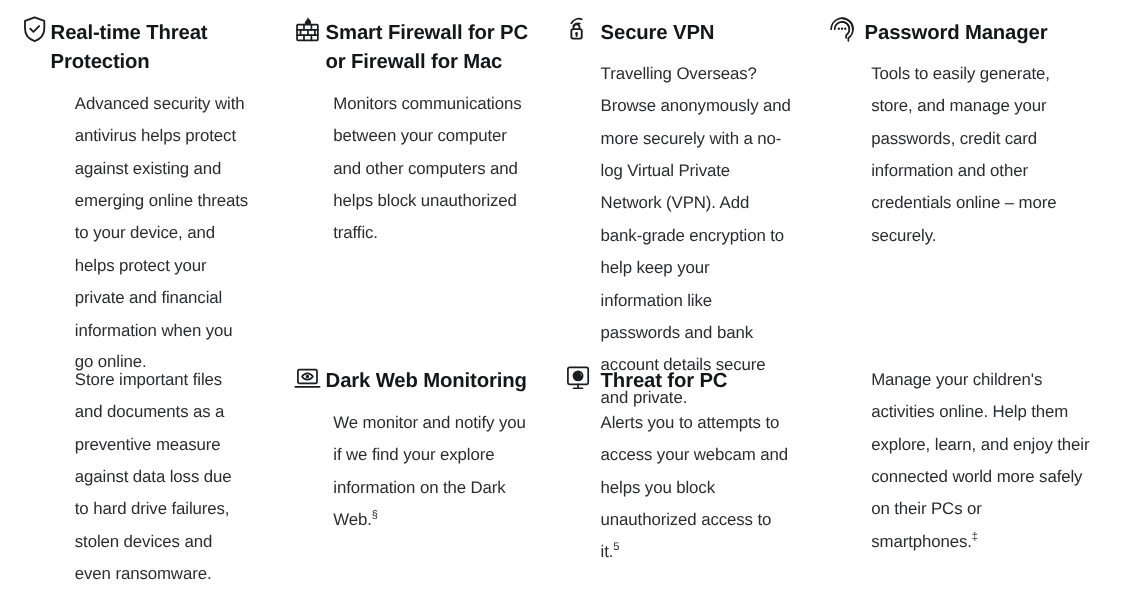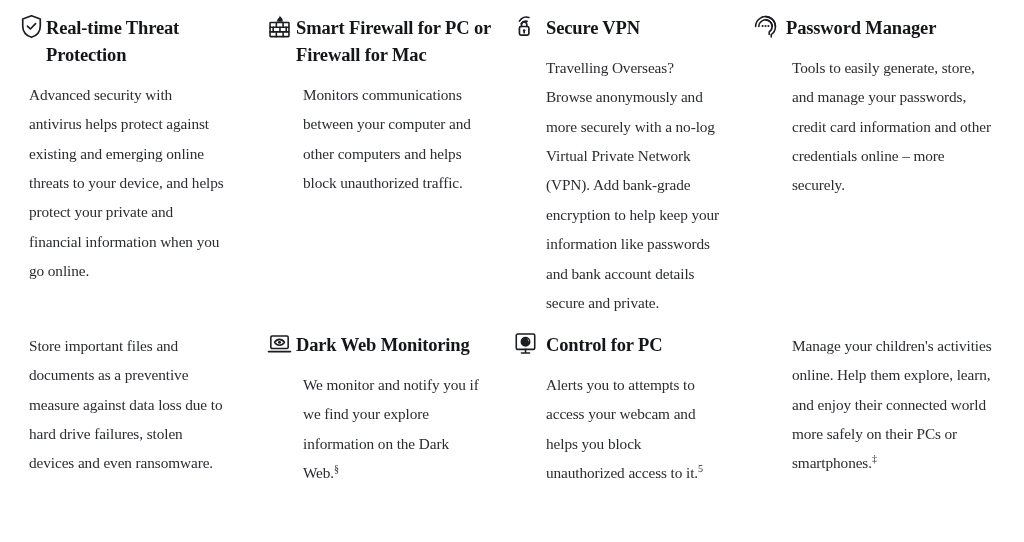--- a/index.html
+++ b/index.html
@@ -17,21 +17,20 @@
     display: grid;
     grid-template-columns: 250px 250px 240px 284px;
     grid-template-rows: 320px auto;
     padding: 0;
     margin: 0;
   }
   .feature-card {
     display: block;
     position: relative;
     padding-left: 0;
-    font-family: Liberation Serif, serif;
   }
   .card-head {
     display: flex;
     align-items: flex-start;
     gap: 0;
   }
   .icon-box {
     width: 46px;
     min-width: 46px;
     padding-top: 13px;
@@ -53,21 +52,21 @@
     padding-top: 15px;
     padding-right: 6px;
   }
   .card-body {
     font-size: 15.3px;
     line-height: 1.92;
     color: #2b2c31;
     margin: 0;
     padding-top: 11px;
     padding-right: 24px;
-    padding-left: 29px;
+    padding-left: 68px;
     letter-spacing: -0.1px;
   }
   
   .col2 .icon-box { padding-left: 16px; }
   .col2 .card-body { padding-left: 53px; padding-right: 18px; }
   .col3 .icon-box { padding-left: 12px; }
   .col3 .card-body { padding-left: 46px; padding-right: 20px; }
   .col4 .icon-box { padding-left: 12px; }
   .col4 .card-body { padding-left: 52px; padding-right: 32px; }
 
@@ -172,21 +171,21 @@
     <div class="card-head">
       <div class="icon-box">
         <svg viewBox="0 0 24 24" fill="none" stroke="#1c1d21" stroke-width="1.4" stroke-linecap="round" stroke-linejoin="round">
           <rect x="3.8" y="3.6" width="16.4" height="13.6" rx="1.3"></rect>
           <circle cx="12" cy="10.4" r="3.7"></circle>
           <path d="M13.4 7.1a3.7 3.7 0 1 0 2.1 4.4" fill="#1c1d21" stroke="none"></path>
           <path d="M12 17.2v2.6"></path>
           <path d="M8.4 20.4h7.2"></path>
         </svg>
       </div>
-      <h3 class="card-title">Control for PC</h3>
+      <h3 class="card-title">Threat for PC</h3>
     </div>
     <p class="card-body"><span>Alerts you to attempts to access your webcam and helps you block unauthorized access to it.</span><sup>5</sup></p>
   </div>
 
   <div class="feature-card col4 row2">
     <p class="card-body"><span>Manage your children's activities online. Help them explore, learn, and enjoy their connected world more safely on their PCs or smartphones.</span><sup>‡</sup></p>
   </div>
 
 </div>
 

